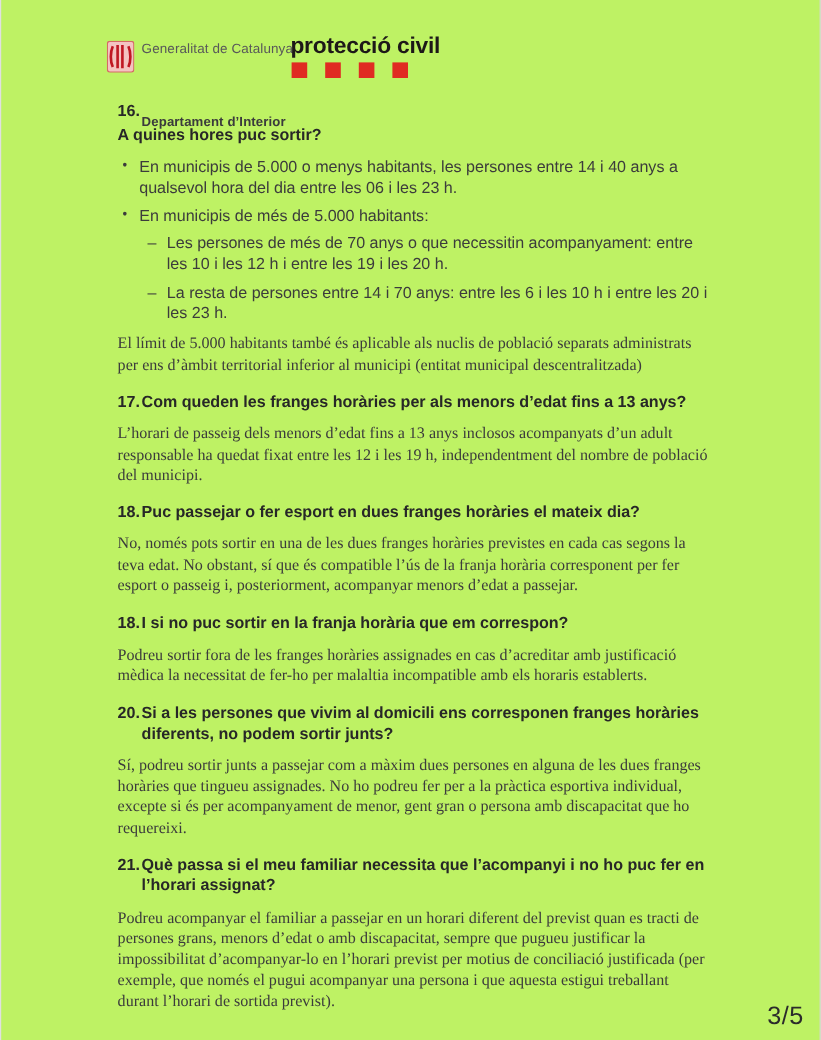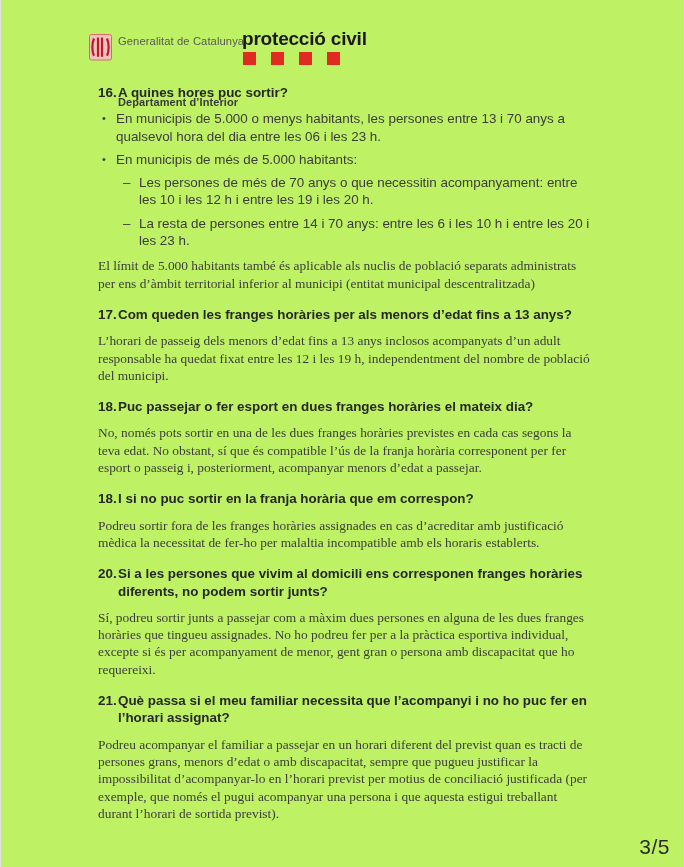--- a/index.html
+++ b/index.html
@@ -50,21 +50,21 @@
     font-size: 13.4px;
     line-height: 17.3px;
     color: #3c3c3c;
   }
   .q-heading {
     display: flex;
     font-weight: bold;
     color: #272727;
     margin: 14px 0 9px 0;
   }
-  .q-heading:first-child { margin-top: 0; }
+  .q-heading:first-child { margin-top: 0; flex-direction: column; }
   .q-num { flex: 0 0 20px; }
   .q-text { flex: 1; }
   .blk { margin-bottom: 6px; }
   .blk.para { margin: 8px 0 6px 0; font-family: Liberation Serif, serif; }
   .blk.bullet { display: flex; }
   .blk.bullet .marker {
     flex: 0 0 18px; padding-left: 4px;
     font-size: 11px;
   }
   .blk.dash { display: flex; margin-left: 25px; }
@@ -108,21 +108,21 @@
       </div>
   </div>
 
   <main class="faq">
       <div class="q-heading">
         <span class="q-num">16.</span>
         <span class="q-text">A quines hores puc sortir?</span>
       </div>
       <div class="blk bullet">
         <span class="marker">•</span>
-        <span class="blk-text">En municipis de 5.000 o menys habitants, les persones entre 13 i 70 anys a qualsevol hora del dia entre les 06 i les 23 h.</span>
+        <span class="blk-text">En municipis de 5.000 o menys habitants, les persones entre 14 i 40 anys a qualsevol hora del dia entre les 06 i les 23 h.</span>
       </div>
       <div class="blk bullet">
         <span class="marker">•</span>
         <span class="blk-text">En municipis de més de 5.000 habitants:</span>
       </div>
       <div class="blk dash">
         <span class="marker">–</span>
         <span class="blk-text">Les persones de més de 70 anys o que necessitin acompanyament: entre les 10 i les 12 h i entre les 19 i les 20 h.</span>
       </div>
       <div class="blk dash">

